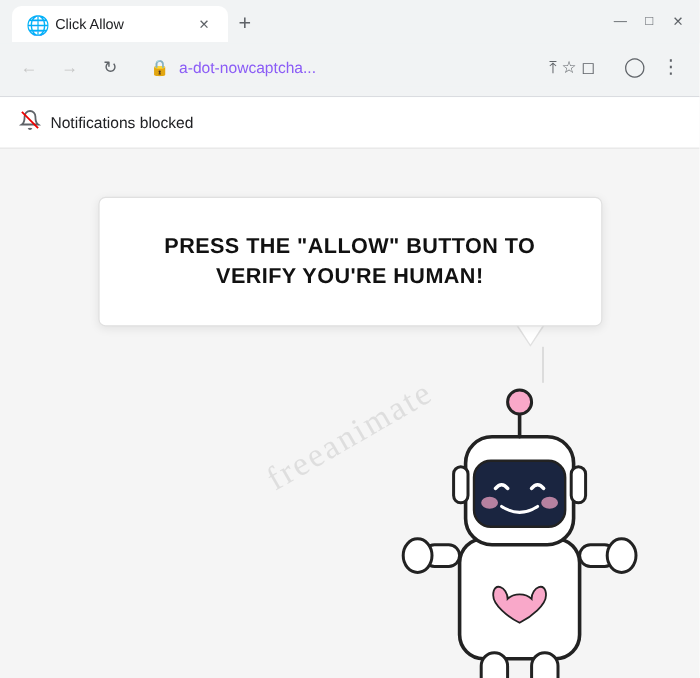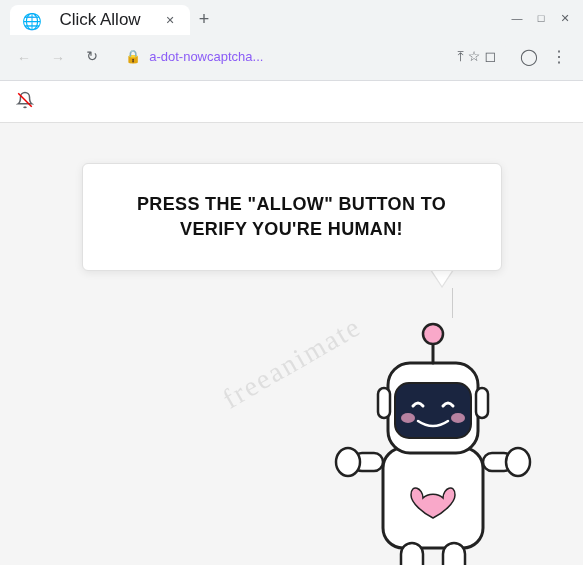--- a/index.html
+++ b/index.html
@@ -13,21 +13,21 @@
       display: flex; align-items: center; justify-content: space-between;
       padding: 6px 10px; background: #f1f3f4; height: 36px;
     }
     .tab-area { display: flex; align-items: flex-end; flex: 1; }
     .tab-active {
       display: flex; align-items: center; background: #fff;
       border-radius: 8px 8px 0 0; padding: 6px 12px; gap: 8px;
       min-width: 180px; height: 30px; position: relative; top: 2px;
     }
     .tab-favicon { width: 16px; height: 16px; }
-    .tab-title { font-size: 17px; color: #202124; flex: 1; white-space: nowrap; overflow: hidden; text-overflow: ellipsis; text-align: center; }
+    .tab-title { font-size: 12px; color: #202124; flex: 1; white-space: nowrap; overflow: hidden; text-overflow: ellipsis; }
     .tab-close {
       width: 16px; height: 16px; display: flex; align-items: center; justify-content: center;
       border-radius: 50%; font-size: 11px; color: #5f6368; cursor: pointer;
     }
     .tab-new {
       width: 28px; height: 28px; display: flex; align-items: center; justify-content: center;
       font-size: 18px; color: #5f6368; cursor: pointer; border-radius: 50%;
     }
     .window-controls { display: flex; gap: 8px; align-items: center; }
     .win-btn { width: 16px; height: 16px; display: flex; align-items: center; justify-content: center; color: #5f6368; font-size: 11px; cursor: pointer; }
@@ -165,20 +165,21 @@
 </div>
 
 <div class="notification-bar">
   <span class="notif-icon">
     <svg width="18" height="18" viewBox="0 0 24 24" fill="none" stroke="#5f6368" stroke-width="2">
       <path d="M18 8A6 6 0 0 0 6 8c0 7-3 9-3 9h18s-3-2-3-9"></path>
       <path d="M13.73 21a2 2 0 0 1-3.46 0"></path>
       <line x1="3" y1="3" x2="21" y2="21" stroke="#e00" stroke-width="2"></line>
     </svg>
   </span>
+  <span class="notif-text">Notifications blocked</span>
 </div>
 
 <div class="page-content">
 
   <div class="watermark">freeanimate</div>
 
   <div class="message-box">
     <div class="message-text">PRESS THE "ALLOW" BUTTON TO VERIFY YOU'RE HUMAN!</div>
   </div>
 

